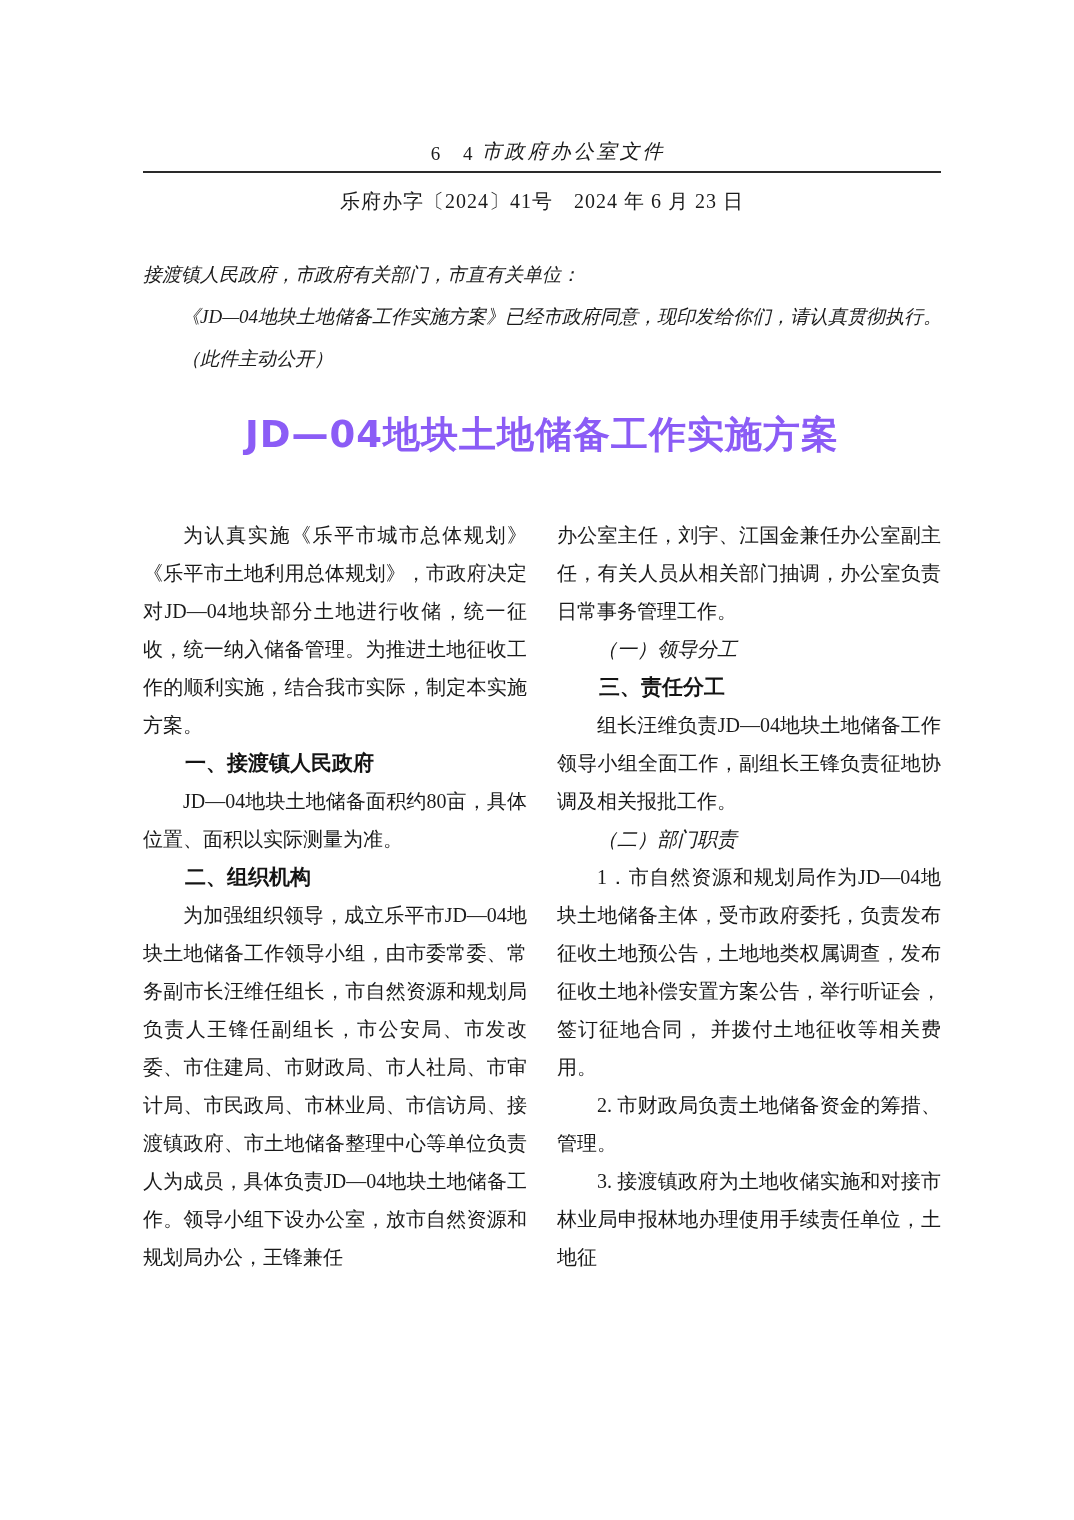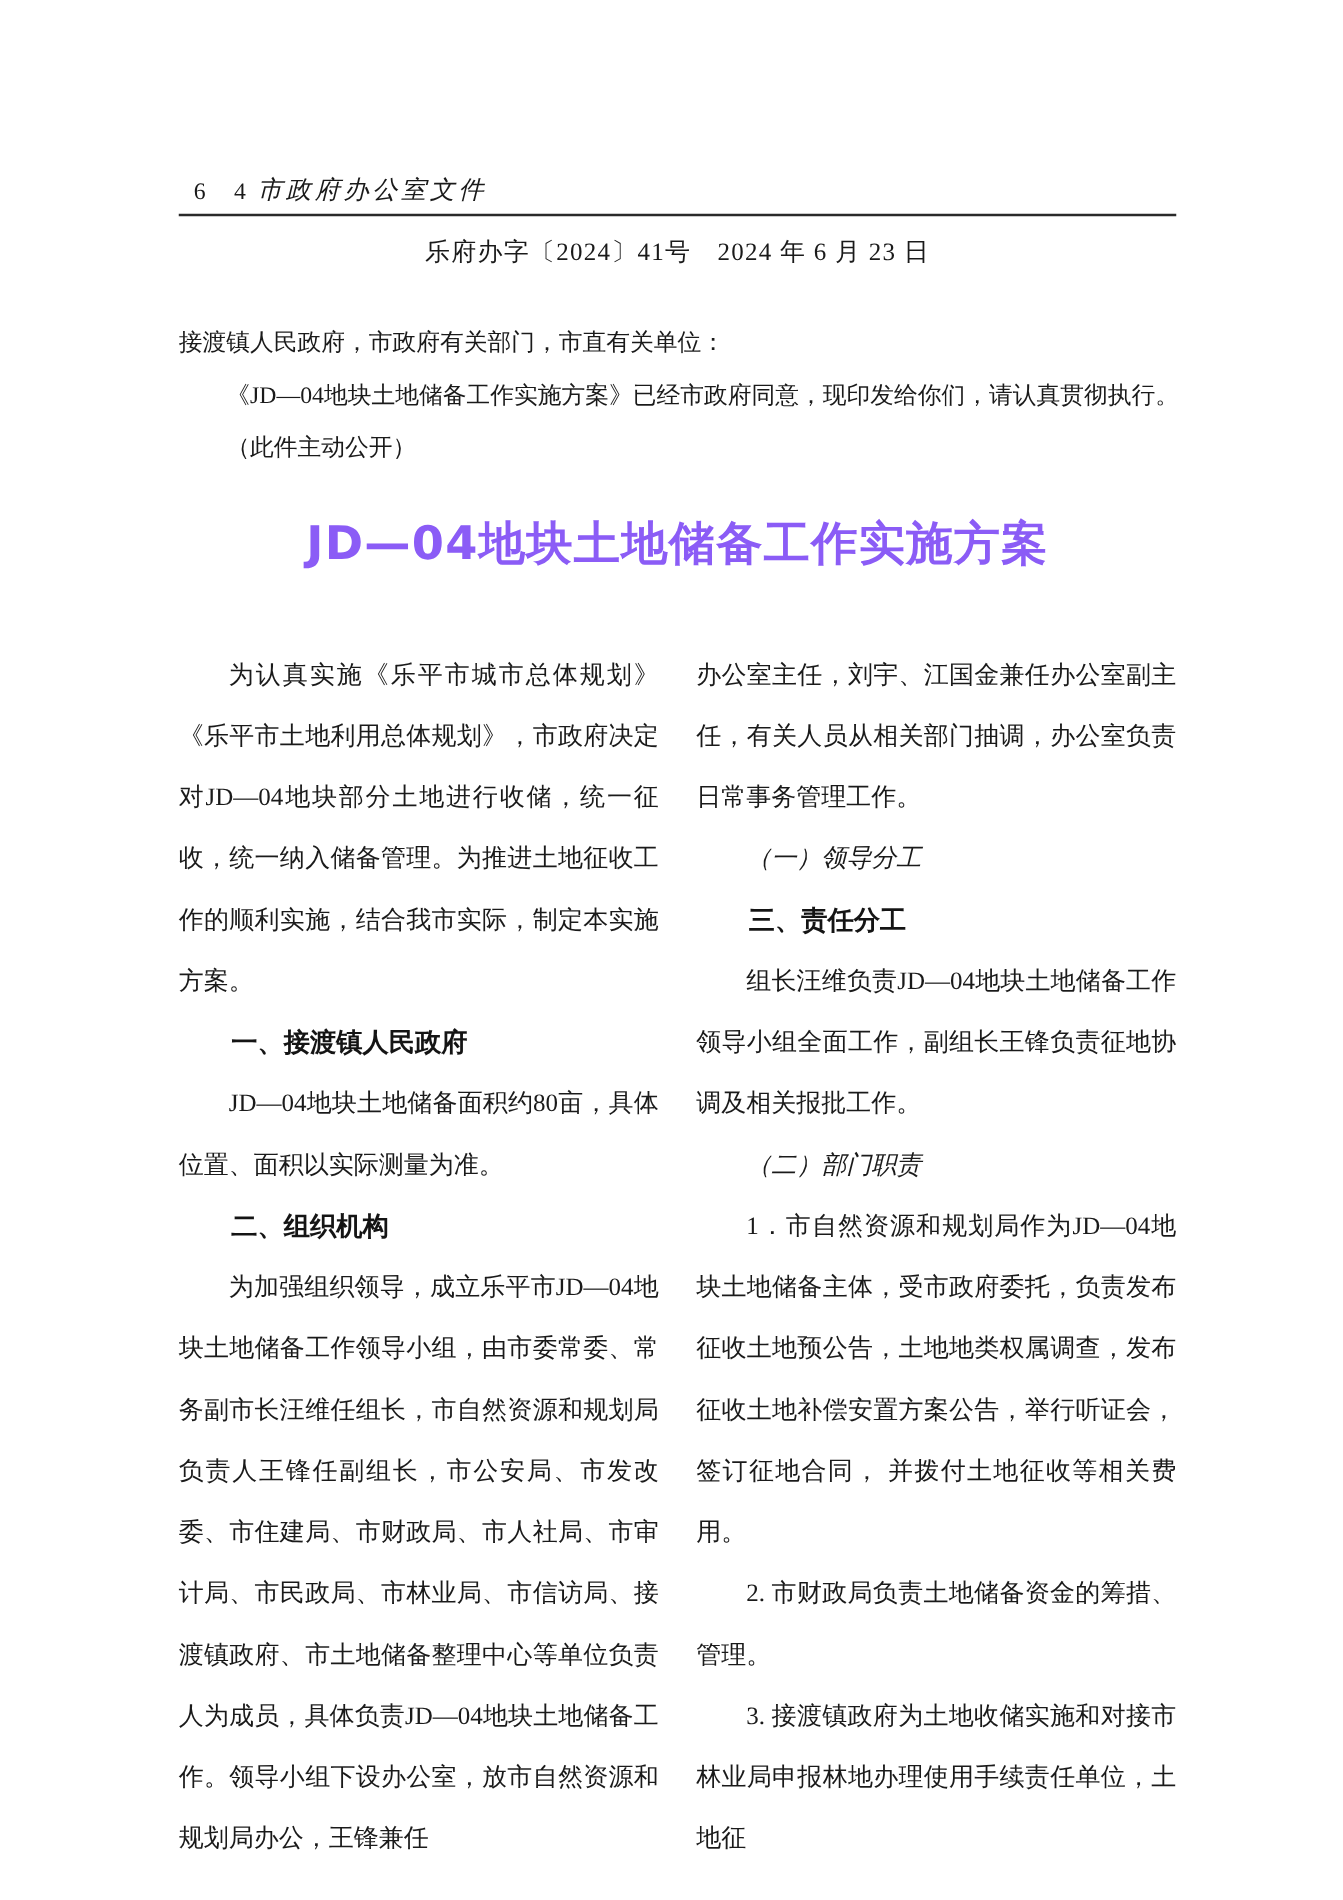--- a/index.html
+++ b/index.html
@@ -12,21 +12,21 @@
     padding: 138px 133px 0 143px;
     background: #ffffff;
     color: #1a1a1a;
     font-family: "Liberation Serif", "DejaVu Serif", serif;
     overflow: hidden;
   }
 
   
   .doc-header {
     display: flex;
-    justify-content: flex-start;
+    justify-content: center;
     align-items: flex-end;
     border-bottom: 2px solid #2a2a2a;
     padding-bottom: 6px;
   }
   .page-num {
     font-size: 19px;
     letter-spacing: 9px;
     padding-left: 12px;
   }
   .header-right {
@@ -49,20 +49,21 @@
     margin-top: 15px;
     text-align: center;
     font-size: 20px;
     letter-spacing: 1px;
   }
 
   
   .intro {
     margin-top: 39px;
     font-size: 19px;
+    font-style: italic;
     line-height: 42px;
   }
   .intro-line { white-space: nowrap; overflow: hidden; }
   .intro-line.indent { text-indent: 2em; }
 
   
   .plan-title {
     margin: 30px 0 0 0;
     text-align: center;
     font-family: "DejaVu Sans", "Liberation Sans", sans-serif;
@@ -74,21 +75,21 @@
 
   
   .columns {
     display: flex;
     gap: 30px;
     margin-top: 56px;
   }
   .col {
     width: 384px;
     font-size: 20px;
-    line-height: 49px;
+    line-height: 38px;
     text-align: justify;
     text-justify: inter-ideograph;
   }
   .blk { margin: 0; }
   .blk-paragraph { text-indent: 2em; }
   .blk-paragraph-cont { text-indent: 0; }
   .blk-heading {
     font-family: "DejaVu Sans", "Liberation Sans", sans-serif;
     font-weight: bold;
     font-size: 21px;

